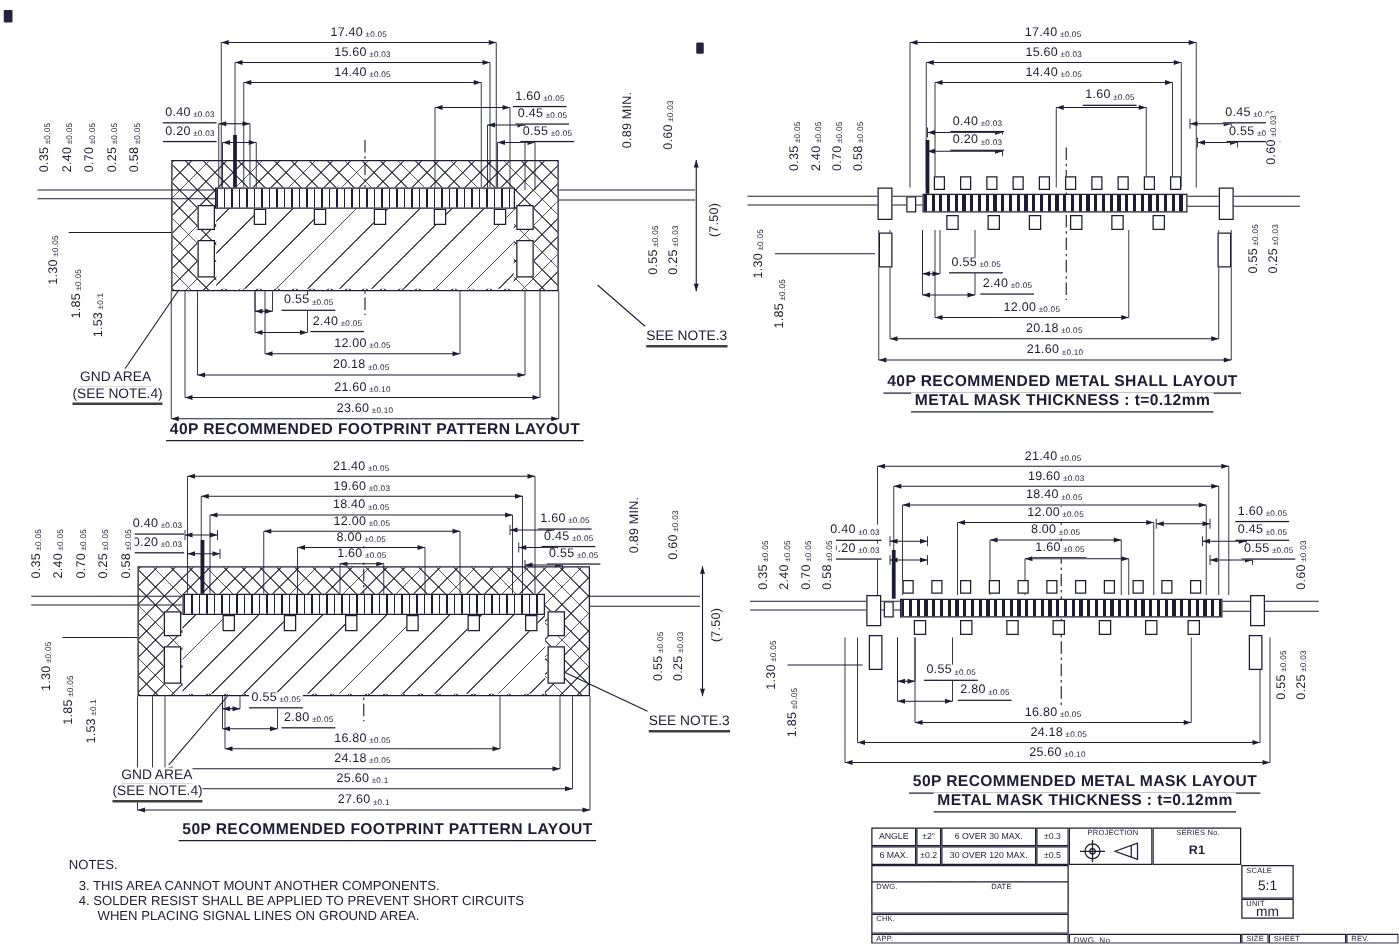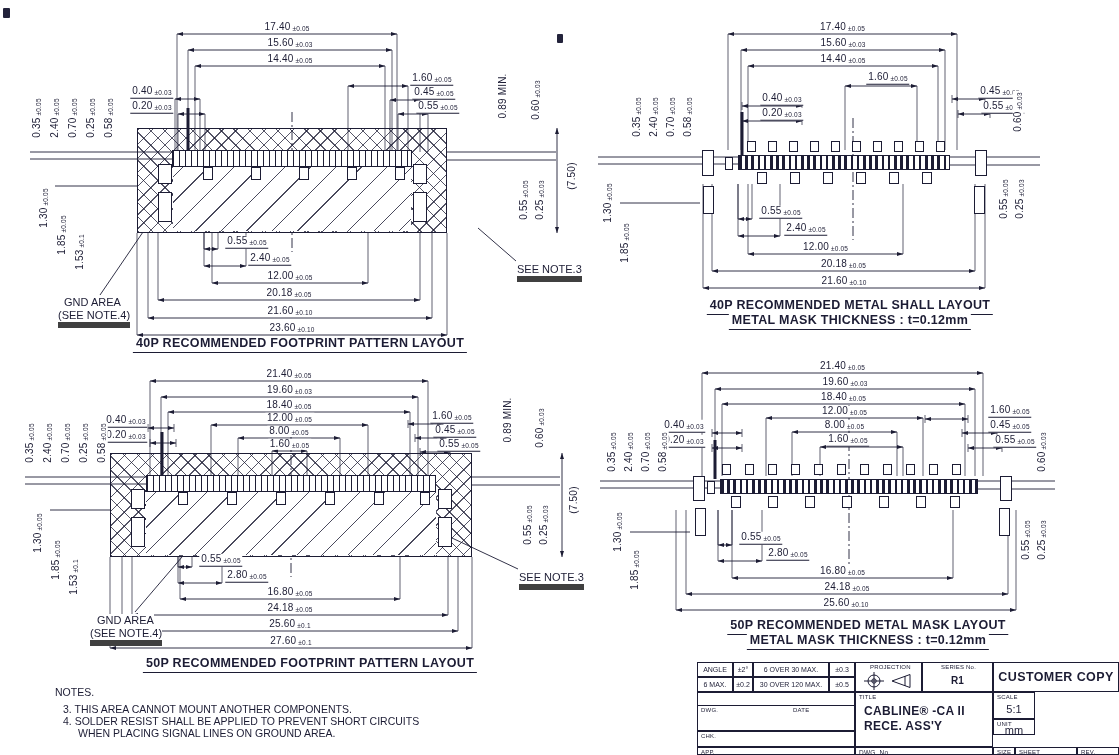--- a/index.html
+++ b/index.html
@@ -8,21 +8,21 @@
   #lines{position:absolute;left:0;top:0;pointer-events:none}
   .dlab{position:absolute;transform:translate(-50%,-50%);font-size:10px;line-height:1;
         white-space:nowrap;background:#fff;padding:0 2px;letter-spacing:.2px}
   .dlab .tol{font-size:6.5px;margin-left:2px;vertical-align:-1px}
   .dlab.rot{transform:translate(-50%,-50%) rotate(-90deg)}
   .dlab.ul{border-bottom:1px solid #1c1c34;padding-bottom:1px}
   .dtitle{position:absolute;transform:translateX(-50%);font-size:12.5px;font-weight:700;
           letter-spacing:.3px;white-space:nowrap;border-bottom:1.4px solid #1c1c34;
           padding:0 3px 1px;background:#fff;line-height:1.1}
   .callout{position:absolute;font-size:11px;white-space:nowrap;background:#fff;line-height:1.1}
-  .callout.ul{border-bottom:6px solid #404040;padding-bottom:1px}
+  .callout.ul{border-bottom:2px solid #404040;padding-bottom:1px}
   .fbody{position:absolute;border:1.3px solid #1c1c34;box-sizing:border-box}
   .xh{position:absolute;inset:0;background-image:
       repeating-linear-gradient(45deg,rgba(28,28,52,.75) 0 1px,transparent 1px 10px),
       repeating-linear-gradient(135deg,rgba(28,28,52,.75) 0 1px,transparent 1px 10px)}
   .dh{position:absolute;background-image:
       repeating-linear-gradient(135deg,rgba(28,28,52,.8) 0 1px,transparent 1px 18px);background-color:#fff}
   .padrow{position:absolute;border:1px solid #1c1c34;box-sizing:border-box;
       background:#fff repeating-linear-gradient(90deg,#1c1c34 0 1.2px,transparent 1.2px 6px)}
   .mstrip{position:absolute;border:1px solid #1c1c34;box-sizing:border-box;
       background:repeating-linear-gradient(90deg,#1c1c34 0 2.6px,#fff 2.6px 6.2px)}
@@ -634,29 +634,21 @@
             <line x1="12" y1="0" x2="12" y2="18"></line>
           <polygon points="30,9 48,2.5 48,15.5"></polygon>
             <line x1="43" y1="4" x2="43" y2="14"></line>
         </g>
       </svg>
     </div>
     <div class="tb" style="left:225px;top:0;width:71px;height:30px">
       <span class="tb-lab" style="left:18px">SERIES No.</span>
       <div class="tb-ctr fs10" style="top:6px;font-weight:700">R1</div>
     </div>
-    <div class="tb" style="left:296px;top:0;width:126px;height:30px">
-        <div class="tb-ctr cust">CUSTOMER COPY</div>
-      </div>
 
-    <div class="tb" style="left:158px;top:30px;width:138px;height:55px">
-      <span class="tb-lab">TITLE</span>
-      <div class="ttl" style="top:11px">CABLINE® -CA II</div>
-      <div class="ttl" style="top:26px">RECE. ASS'Y</div>
-    </div>
     <div class="tb" style="left:296px;top:30px;width:42px;height:27px">
       <span class="tb-lab">SCALE</span>
       <div class="tb-ctr fs11" style="top:6px">5:1</div>
     </div>
     <div class="tb" style="left:296px;top:57px;width:42px;height:16px">
       <span class="tb-lab">UNIT</span>
       <div class="tb-ctr fs11" style="top:6px">mm</div>
     </div>
 
     <div class="tb" style="left:158px;top:85px;width:138px;height:8px">

